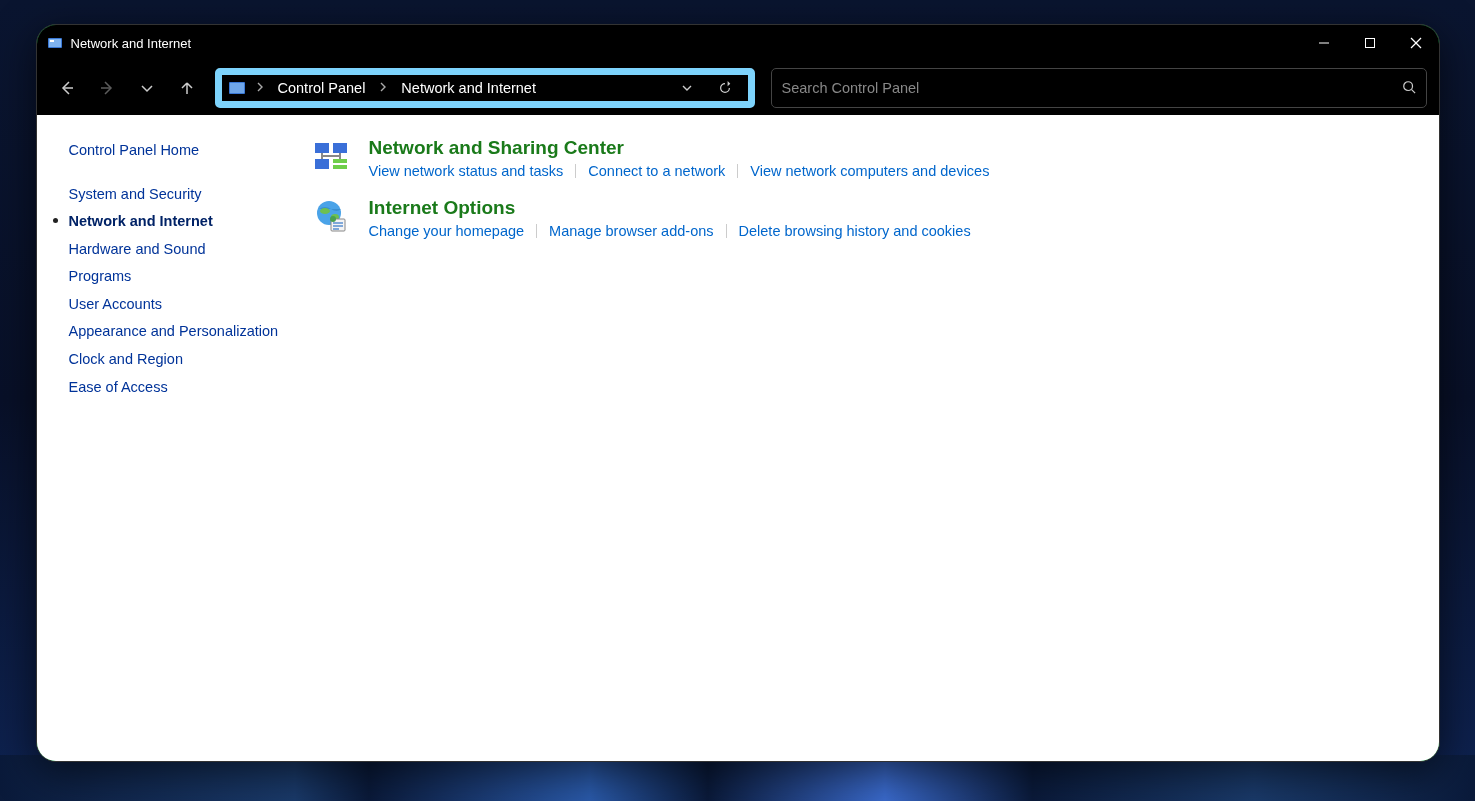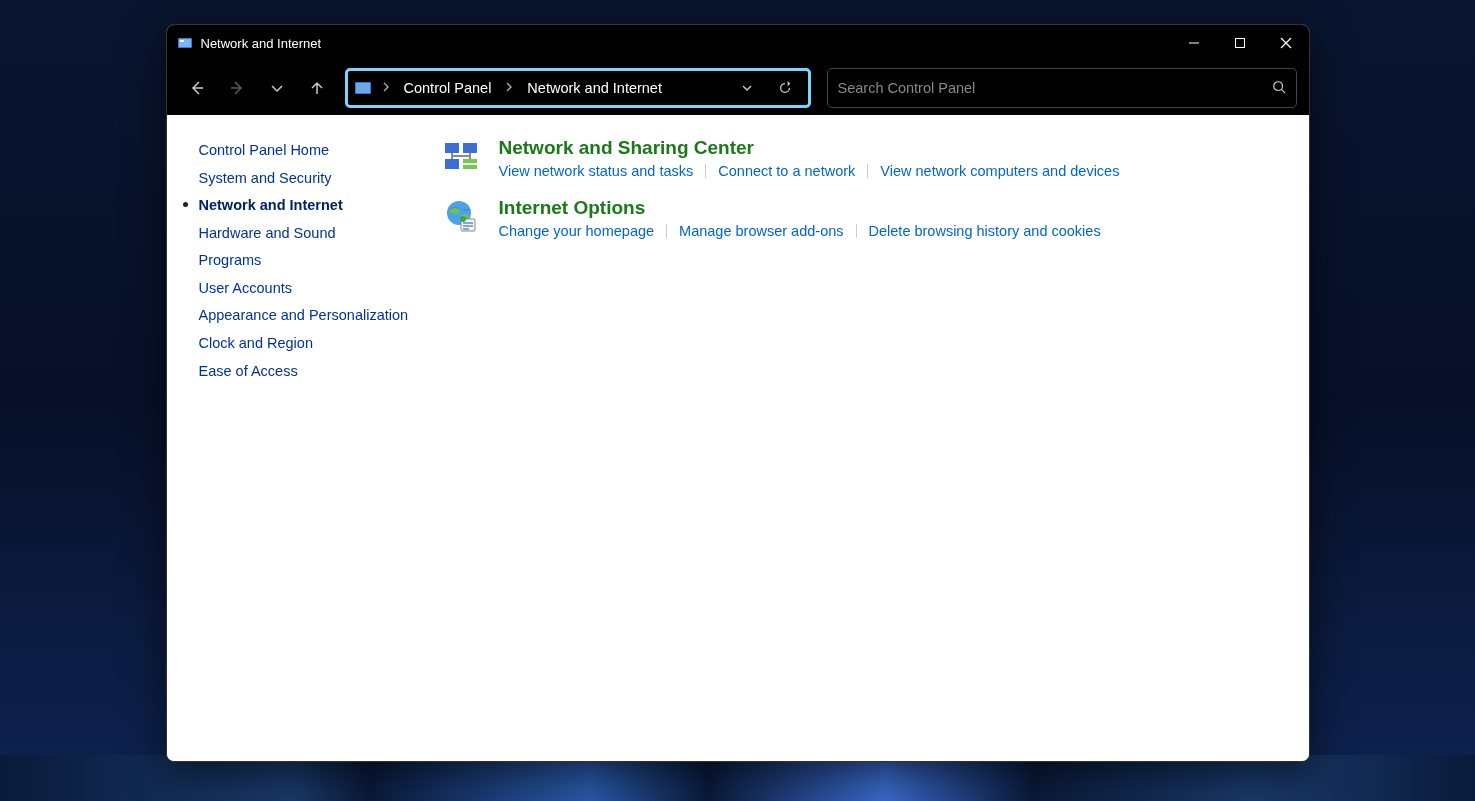--- a/index.html
+++ b/index.html
@@ -7,24 +7,24 @@
   body {
     font-family: "Segoe UI", Tahoma, sans-serif;
     background: linear-gradient(180deg, #0a1530 0%, #081028 50%, #0e2352 100%);
     display: flex;
     align-items: flex-start;
     justify-content: center;
     padding-top: 24px;
     overflow: hidden;
   }
   .window {
-    width: 1144px;
+    width: 1404px;
     height: 738px;
     background: #22c55e;
-    border-radius: 8px;
+    border-radius: 20px;
     overflow: hidden;
     box-shadow: 0 10px 40px rgba(0,0,0,0.6);
     display: flex;
     flex-direction: column;
     border: 1px solid #333;
   }
   .titlebar {
     height: 36px;
     background: #000;
     display: flex;
@@ -55,21 +55,21 @@
   .nav-btn {
     width: 36px; height: 36px;
     display: flex; align-items: center; justify-content: center;
     color: #ccc;
     border-radius: 4px;
   }
   .nav-btn svg { width: 16px; height: 16px; }
   .address-bar {
     flex: 1;
     height: 40px;
-    border: 3px solid #7dd3fc;
+    border: 7px solid #7dd3fc;
     border-radius: 5px;
     display: flex;
     align-items: center;
     padding: 0 6px;
     margin-left: 6px;
     color: #fff;
     font-size: 14.5px;
     gap: 4px;
     max-width: 540px;
   }
@@ -111,21 +111,21 @@
     font-size: 14.5px;
   }
   .sidebar a {
     display: block;
     color: #003399;
     text-decoration: none;
     padding: 4px 0;
     line-height: 1.35;
     position: relative;
   }
-  .sidebar a.home { }
+  .sidebar a.home { margin-bottom: 16px; }
   .sidebar a.current { font-weight: 700; color: #002266; }
   .sidebar a.current::before {
     content: "";
     position: absolute;
     left: -16px; top: 10px;
     width: 5px; height: 5px; border-radius: 50%;
     background: #222;
   }
   .main {
     flex: 1;

